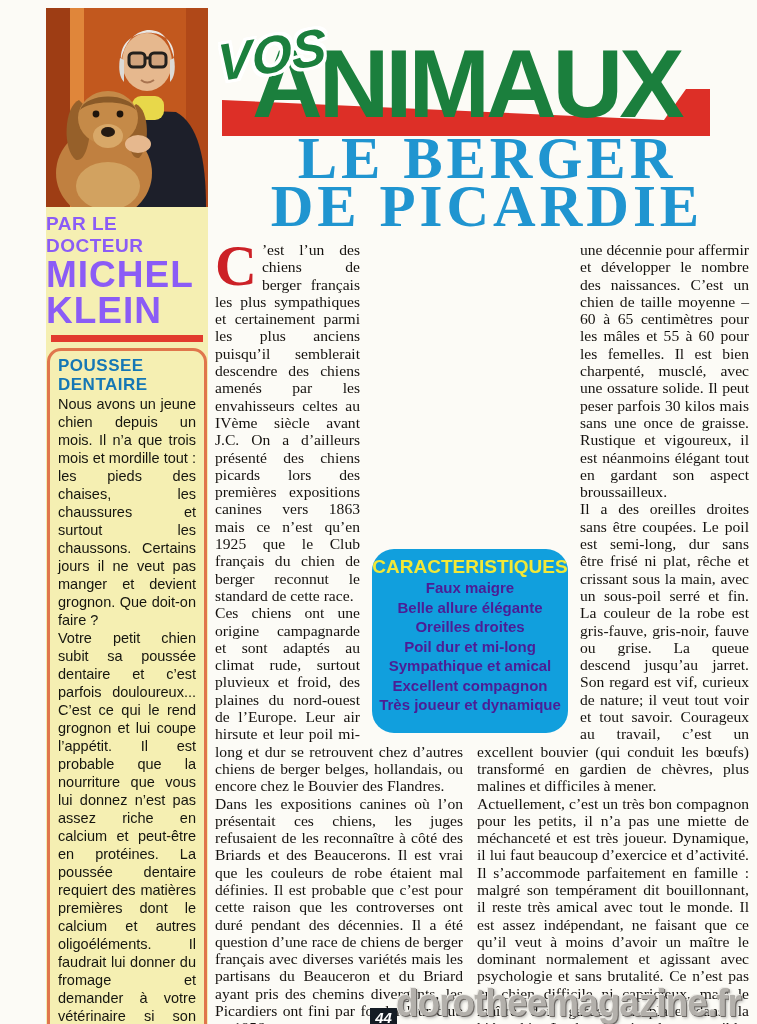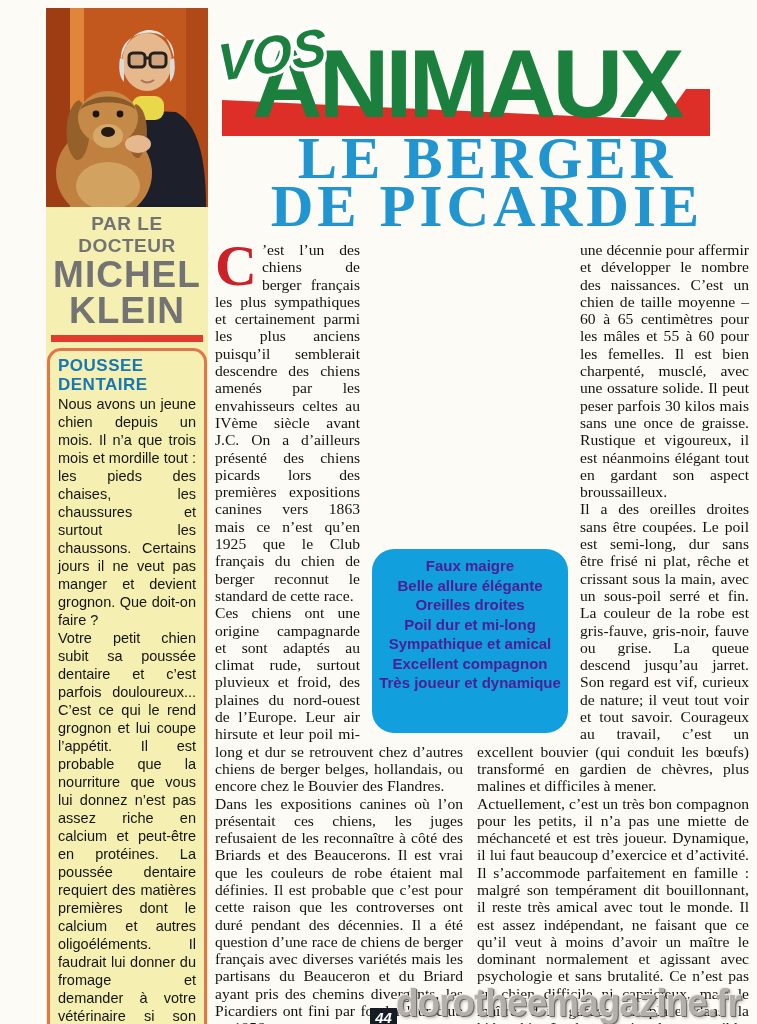--- a/index.html
+++ b/index.html
@@ -5,21 +5,21 @@
   html,body{margin:0;padding:0;}
   body{
     width:757px;height:1024px;position:relative;overflow:hidden;
     background:#fcfbf6;
     font-family:"Liberation Sans", sans-serif;
   }
   
   .sidebar{position:absolute;left:46px;top:8px;width:162px;}
   .photo{display:block;width:162px;height:199px;}
   .yellow-panel{background:#f5efb2;padding:4px 0 6px 0;}
-  .byline{text-align:center;color:#737373;}
+  .byline{color:#8b5cf6;}
   .byline-pre{font-size:19px;font-weight:bold;letter-spacing:.5px;margin-top:2px;}
   .byline-name{font-size:37px;font-weight:bold;line-height:.96;letter-spacing:1px;}
   .red-rule{height:7px;background:#e23b2e;margin:7px 5px 6px 5px;}
   .qa-box{
     border:3px solid #e0764c;border-radius:14px;background:#f5efb2;
     margin:0 1px;padding:5px 8px 8px 8px;
   }
   .qa-title{color:#1577b5;font-weight:bold;font-size:17px;line-height:1.12;letter-spacing:.5px;margin-bottom:1px;}
   .qa-question,.qa-answer{
     margin:0;font-size:14.5px;line-height:18px;color:#15150f;
@@ -159,20 +159,21 @@
   </div>
 
   <div class="col col-right body-text">
     <div class="spacer-left"></div>
     <p>une décennie pour affermir et développer le nombre des naissances. C’est un chien de taille moyenne –  60 à 65 centimètres pour les mâles et 55 à 60 pour les femelles. Il est bien charpenté, musclé, avec une ossature solide. Il peut peser parfois 30 kilos mais sans une once de graisse. Rustique et vigoureux, il est néanmoins élégant tout en gardant son aspect broussailleux.</p>
     <p>Il a des oreilles droites sans être coupées. Le poil est semi-long, dur sans être frisé ni plat, rêche et crissant sous la main, avec un sous-poil serré et fin. La couleur de la robe est gris-fauve, gris-noir, fauve ou grise. La queue descend jusqu’au jarret. Son regard est vif, curieux de nature; il veut tout voir et tout savoir. Courageux au travail, c’est un excellent bouvier (qui conduit les bœufs) transformé en gardien de chèvres, plus malines et difficiles à mener.</p>
     <p>Actuellement, c’est un très bon compagnon pour les petits, il n’a pas une miette de méchanceté et est très joueur. Dynamique, il lui faut beaucoup d’exercice et d’activité. Il s’accommode parfaitement en famille : malgré son tempérament dit bouillonnant, il reste très amical avec tout le monde. Il est assez indépendant, ne faisant que ce qu’il veut à moins d’avoir un maître le dominant normalement et agissant avec psychologie et sans brutalité. Ce n’est pas un chien difficile ni capricieux, mais le maître doit garder sa place dans la hiérarchie. Le berger picard est sensible, susceptible et plein d’affection.</p>
   </div>
 
   <div class="char-box">
+    <div class="char-title">CARACTERISTIQUES</div>
     <div class="char-item">Faux maigre</div>
     <div class="char-item">Belle allure élégante</div>
     <div class="char-item">Oreilles droites</div>
     <div class="char-item">Poil dur et mi-long</div>
     <div class="char-item">Sympathique et amical</div>
     <div class="char-item">Excellent compagnon</div>
     <div class="char-item">Très joueur et dynamique</div>
   </div>
 
   <div class="page-num">44</div>

